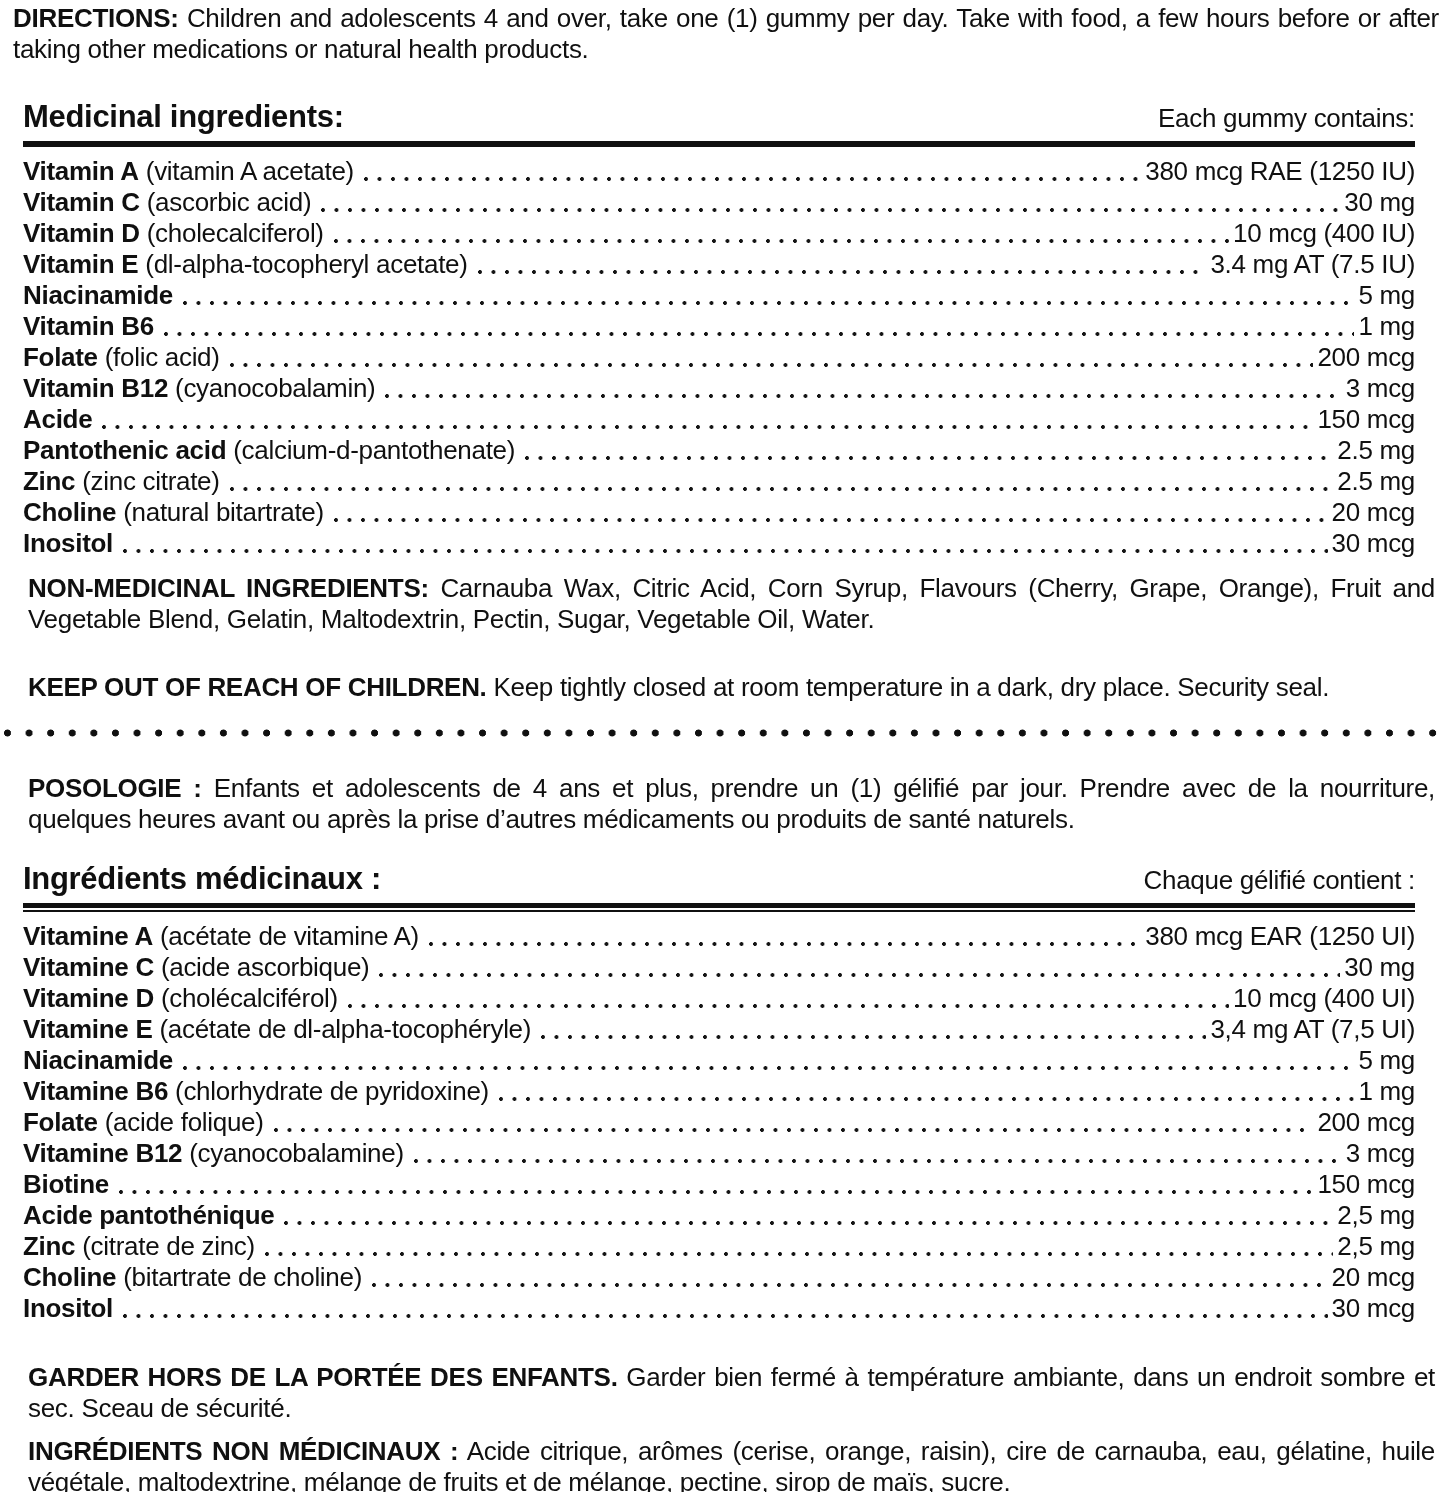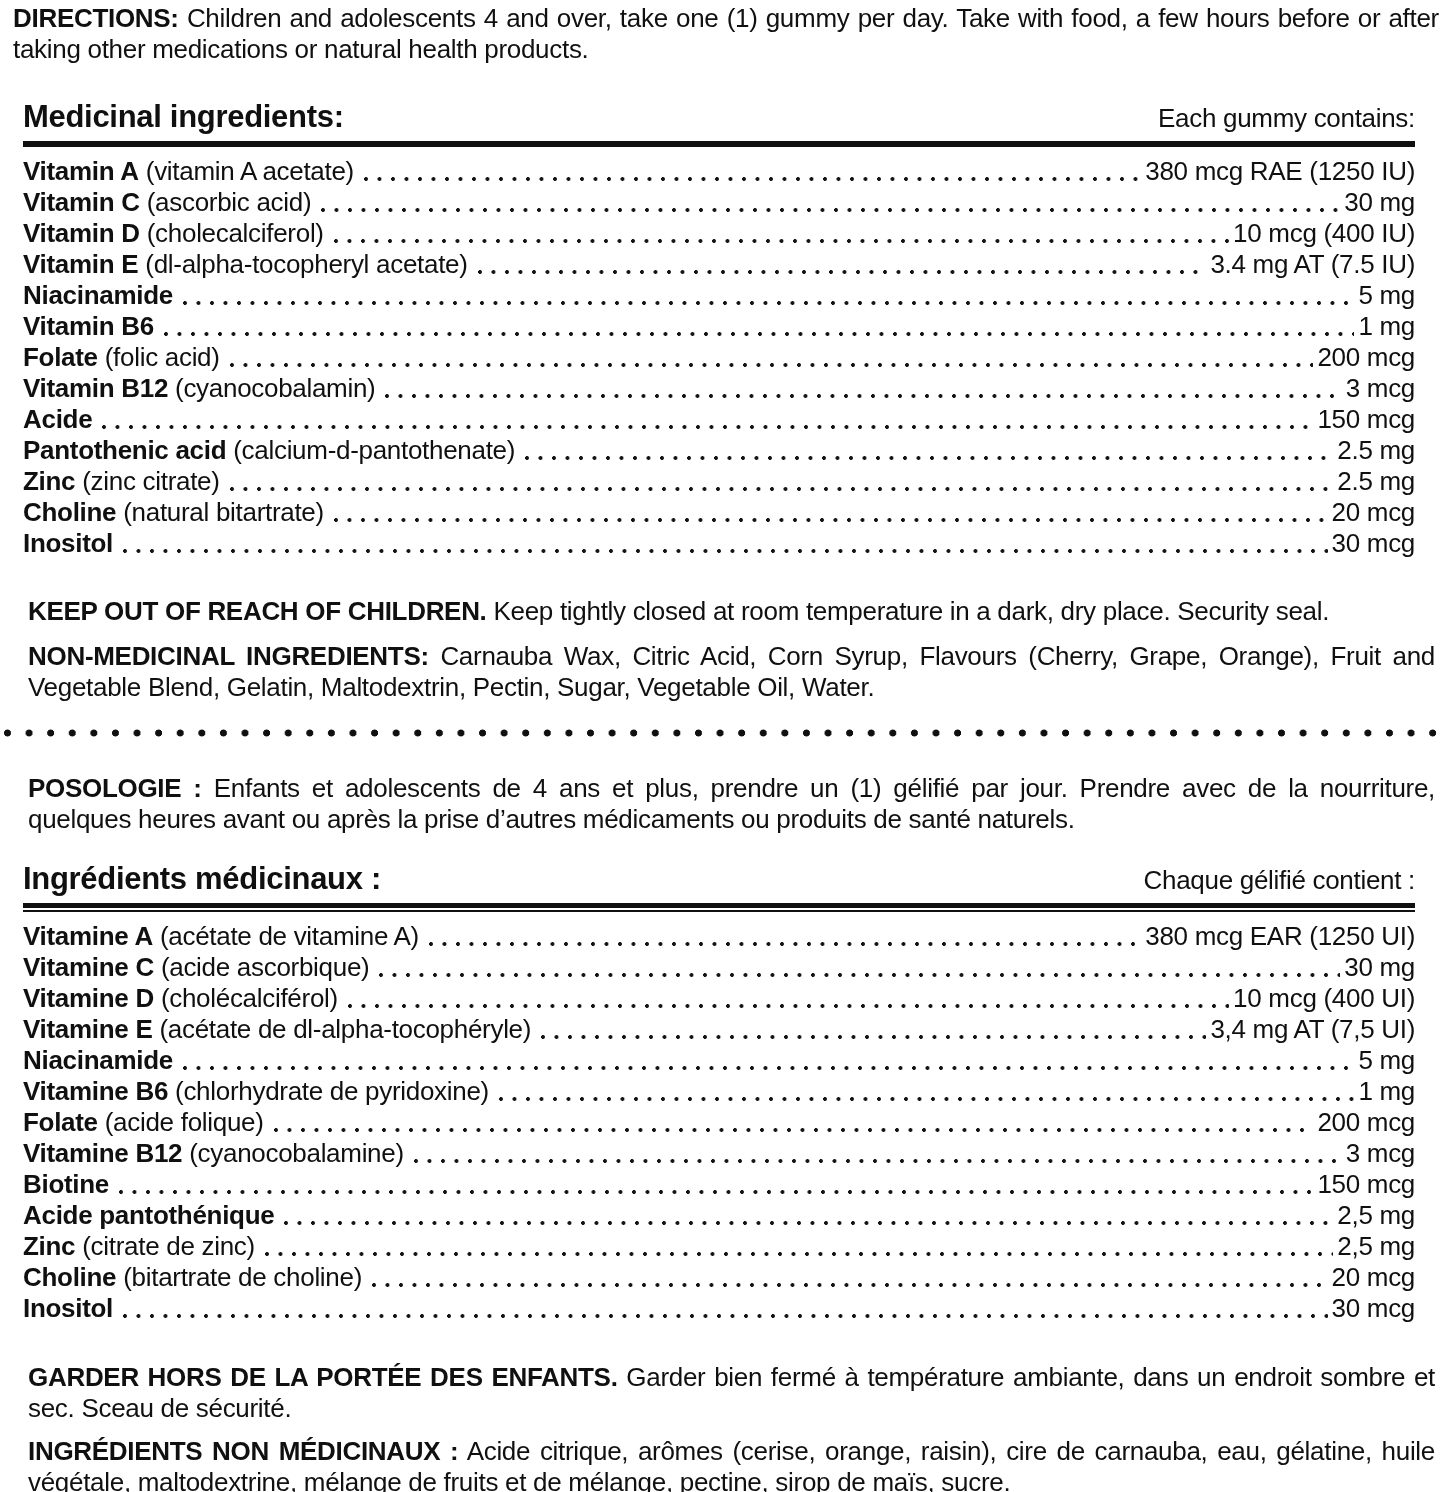--- a/index.html
+++ b/index.html
@@ -140,23 +140,23 @@
   </div>
 
   <div class="row">
     <span class="row-name">Inositol</span>
           <span class="dot-leader"></span>
           <span class="row-amount">30 mcg</span>
   </div>
 </div>
   </section>
 
+  <p class="para section-para" id="non-med-en"><span class="bold">NON-MEDICINAL INGREDIENTS:</span> <span>Carnauba Wax, Citric Acid, Corn Syrup, Flavours (Cherry, Grape, Orange), Fruit and Vegetable Blend, Gelatin, Maltodextrin, Pectin, Sugar, Vegetable Oil, Water.</span></p>
+
   <p class="para section-para" id="keep-out"><span class="bold">KEEP OUT OF REACH OF CHILDREN.</span> <span>Keep tightly closed at room temperature in a dark, dry place. Security seal.</span></p>
-
-  <p class="para section-para" id="non-med-en"><span class="bold">NON-MEDICINAL INGREDIENTS:</span> <span>Carnauba Wax, Citric Acid, Corn Syrup, Flavours (Cherry, Grape, Orange), Fruit and Vegetable Blend, Gelatin, Maltodextrin, Pectin, Sugar, Vegetable Oil, Water.</span></p>
 
   <div class="dot-sep"></div>
 
   <p class="para section-para" id="posologie"><span class="bold">POSOLOGIE :</span> <span>Enfants et adolescents de 4 ans et plus, prendre un (1) gélifié par jour. Prendre avec de la nourriture, quelques heures avant ou après la prise d’autres médicaments ou produits de santé naturels.</span></p>
 
   <section class="facts fr">
     <div class="facts-header">
       <span class="left">Ingrédients médicinaux :</span>
       <span class="right">Chaque gélifié contient :</span>
     </div>

